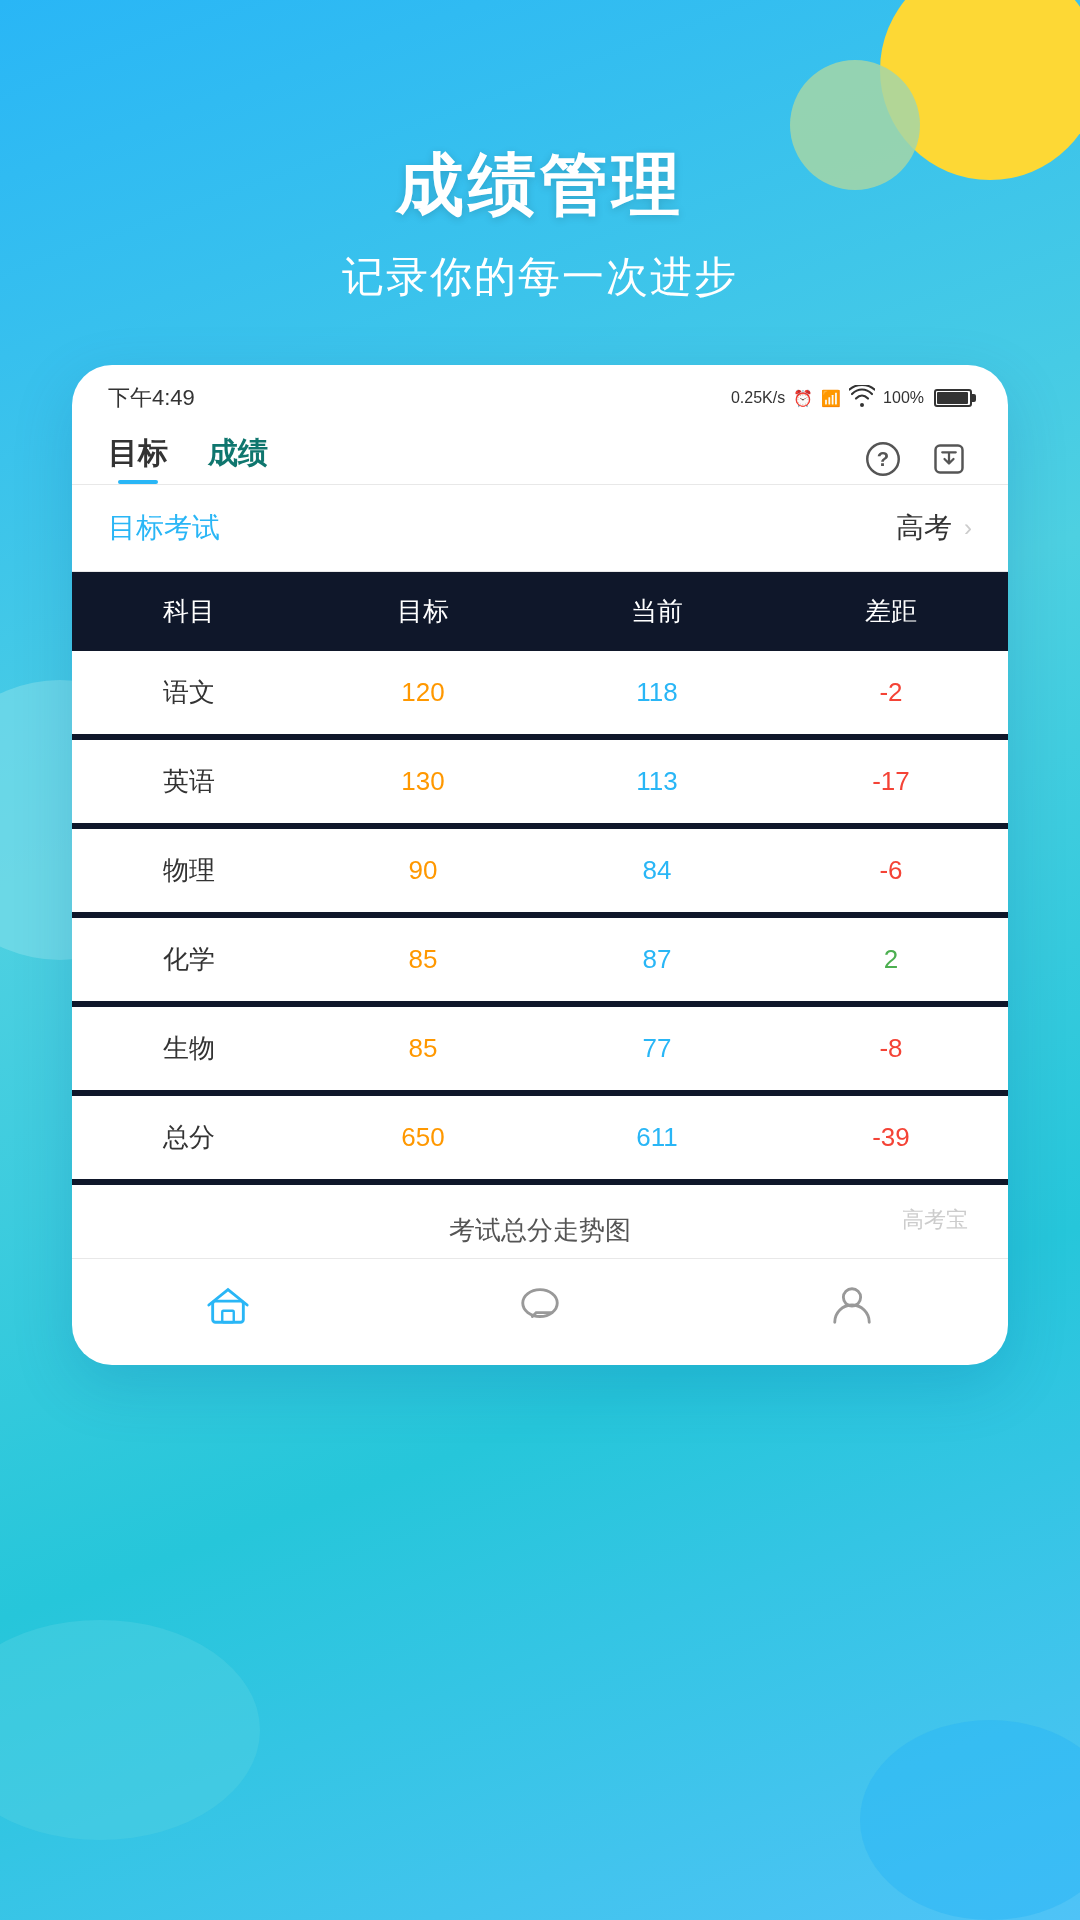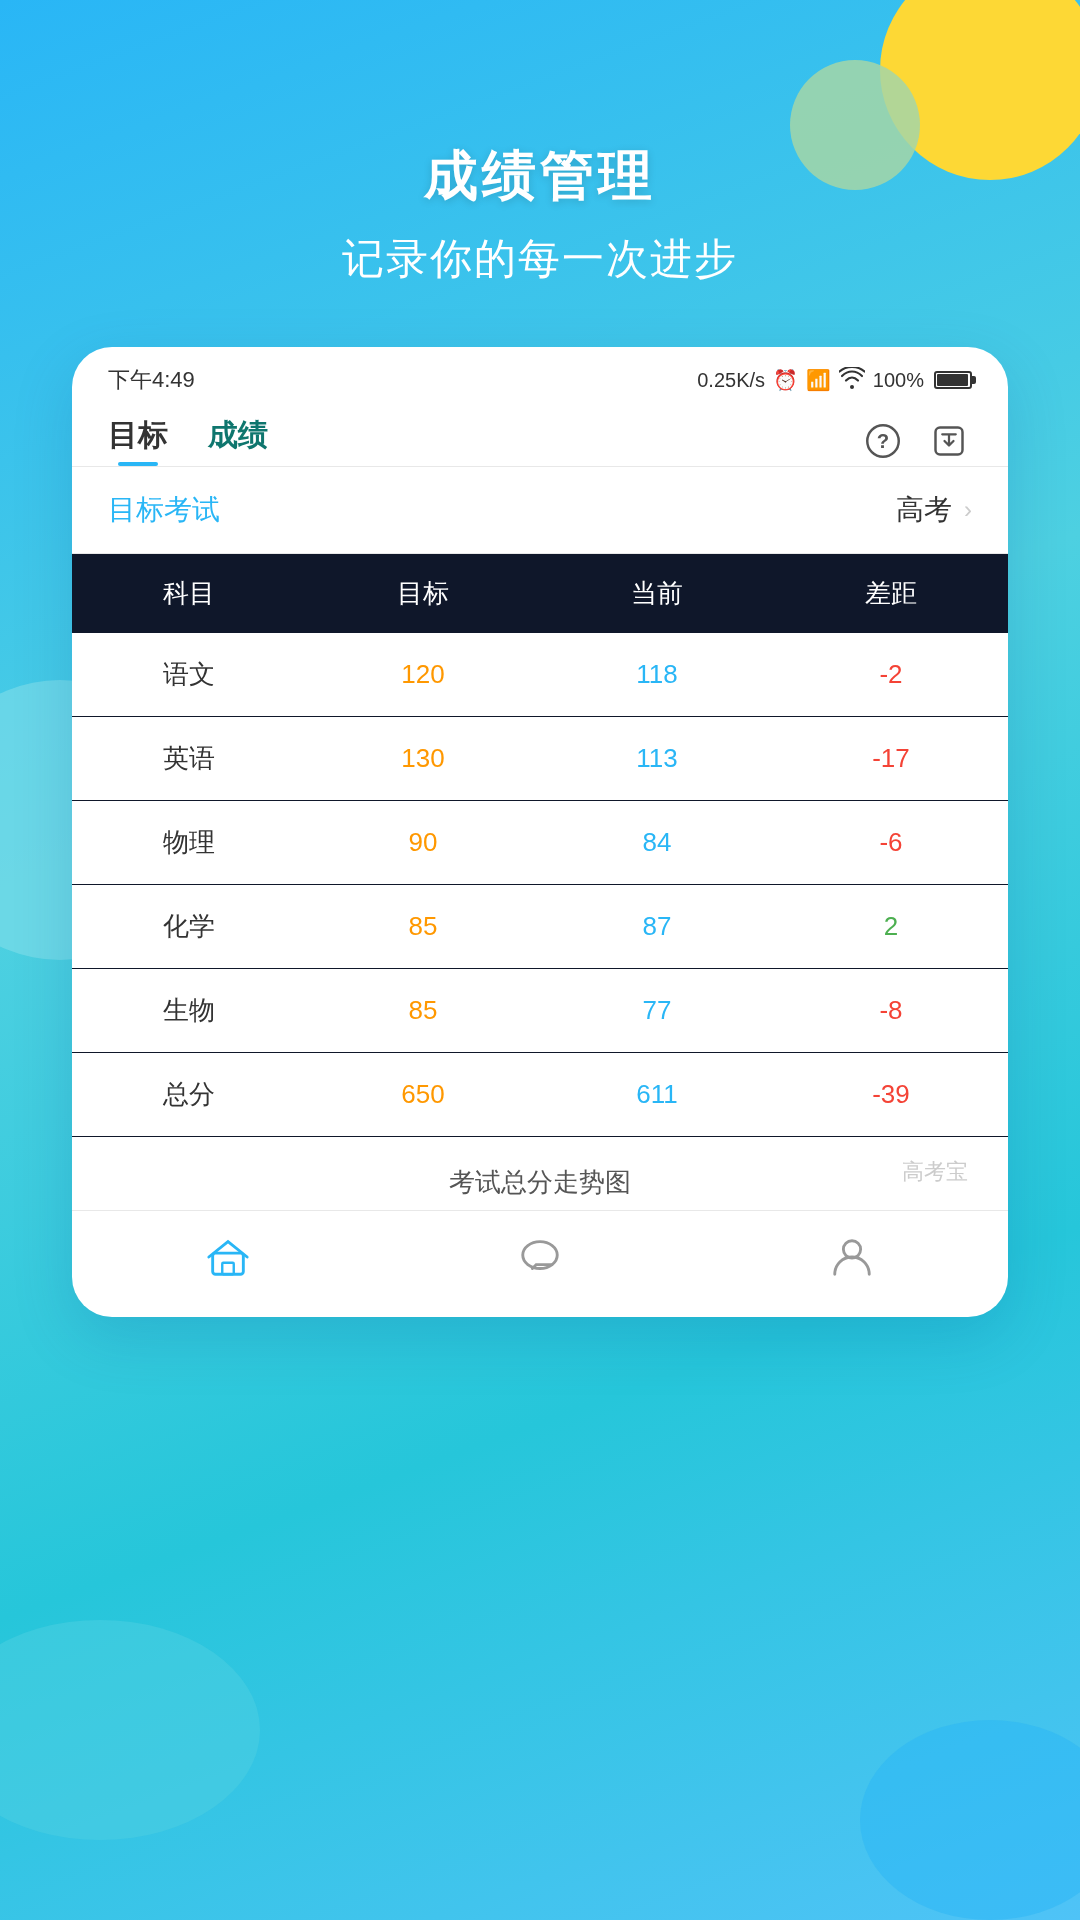--- a/index.html
+++ b/index.html
@@ -71,21 +71,21 @@
     }
 
     .hero-section {
       position: relative;
       z-index: 1;
       text-align: center;
       padding-top: 140px;
     }
 
     .hero-title {
-      font-size: 54px;
+      font-size: 68px;
       font-weight: 700;
       color: white;
       text-shadow: 0 2px 8px rgba(0,0,0,0.15);
       letter-spacing: 4px;
     }
 
     .hero-subtitle {
       font-size: 42px;
       color: white;
       margin-top: 18px;
@@ -112,21 +112,21 @@
       justify-content: space-between;
       align-items: center;
       padding: 18px 36px 10px;
       font-size: 22px;
       color: #333;
     }
     .status-right {
       display: flex;
       align-items: center;
       gap: 8px;
-      font-size: 20px;
+      font-size: 16px;
     }
     .battery-icon {
       display: inline-block;
       width: 38px;
       height: 18px;
       border: 2px solid #333;
       border-radius: 3px;
       position: relative;
       margin-left: 2px;
     }
@@ -252,21 +252,21 @@
       background: #0f172a;
     }
     .score-table thead th {
       color: white;
       font-size: 26px;
       font-weight: 500;
       padding: 22px 0;
       text-align: center;
     }
     .score-table tbody tr {
-      border-bottom: 1px solid #0f172a;
+      border-bottom: 6px solid #0f172a;
     }
     .score-table tbody td {
       text-align: center;
       padding: 24px 0;
       font-size: 26px;
     }
     .td-subject {
       color: #333;
     }
     .td-target {

